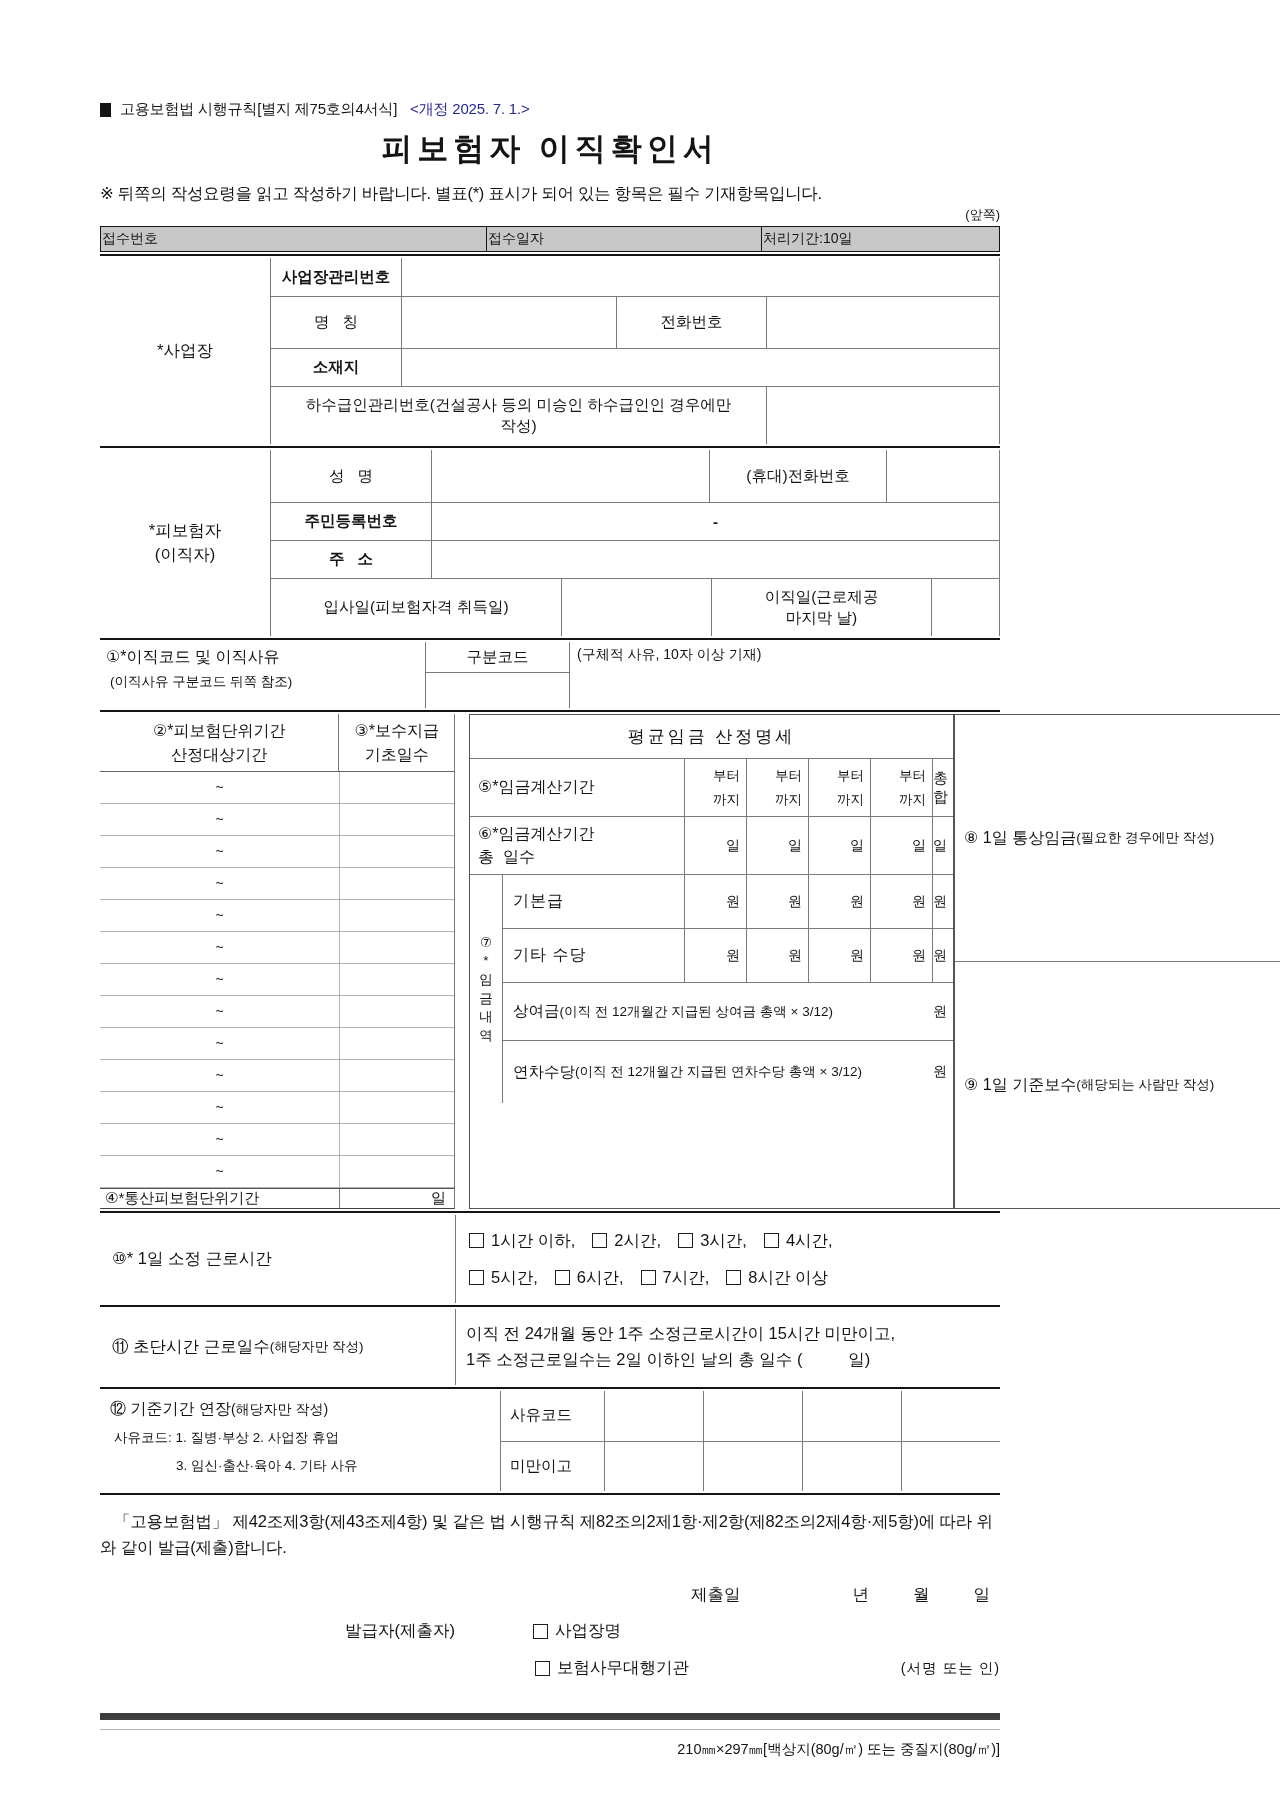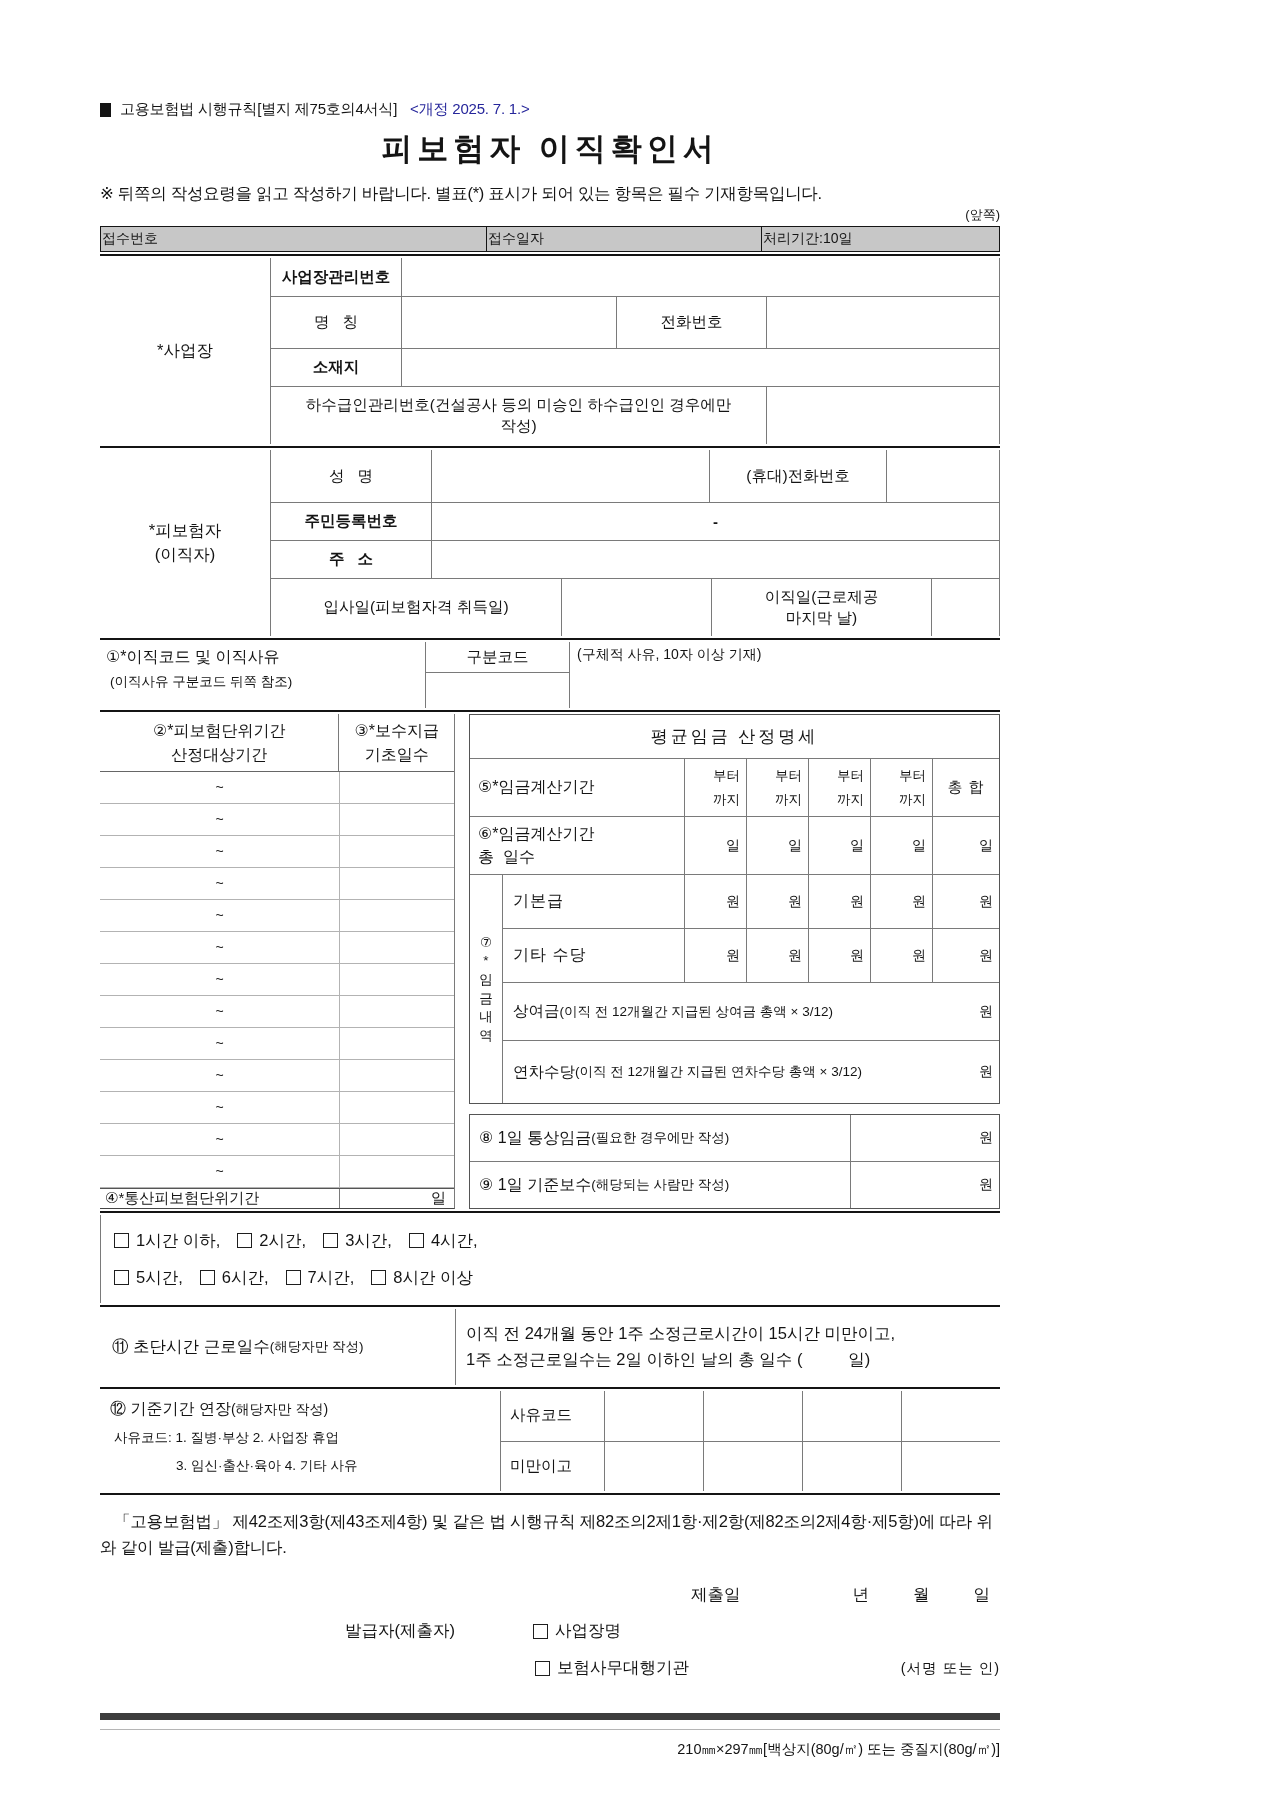--- a/index.html
+++ b/index.html
@@ -55,21 +55,21 @@
   .lb-hdr { display:flex; height:58px; border-bottom:1px solid #666; }
   .c2 { width:239px; display:flex; flex-direction:column; align-items:center; justify-content:center; font-size:16px; line-height:1.45; }
   .c3 { width:116px; border-left:1px solid #7a7a7a; display:flex; flex-direction:column; align-items:center; justify-content:center; font-size:16px; line-height:1.45; }
   .trow { display:flex; height:32px; border-bottom:1px solid #b3b3b3; }
   .trow .t { width:239px; text-align:center; line-height:31px; font-size:14px; }
   .trow .e { flex:1; border-left:1px solid #b3b3b3; }
   .s4row { display:flex; flex:1; border-top:1px solid #555; align-items:stretch; }
   .s4lbl { width:239px; display:flex; align-items:center; padding-left:5px; font-size:15px; }
   .s4unit { flex:1; border-left:1px solid #7a7a7a; display:flex; align-items:center; justify-content:flex-end; padding-right:8px; font-size:15px; }
 
-  .right-col { width:531px; display:flex; flex-direction:column; }
+  .right-col { width:531px; display:flex; flex-direction:row; }
   .boxA { border:1px solid #555; }
   .aw-title { height:44px; display:flex; align-items:center; justify-content:center; font-size:17px; letter-spacing:3px; border-bottom:1px solid #7a7a7a; }
   .aw-row { display:flex; border-bottom:1px solid #7a7a7a; }
   .aw5 { height:58px; } .aw6 { height:58px; }
   .aw-label { width:214px; display:flex; flex-direction:column; justify-content:center; padding-left:8px; font-size:16px; line-height:1.4; }
   .pcol { width:62px; border-left:1px solid #7a7a7a; display:flex; flex-direction:column; justify-content:center; align-items:flex-end; padding-right:6px; font-size:13.5px; line-height:1.75; }
   .pnum { width:62px; border-left:1px solid #7a7a7a; display:flex; align-items:center; justify-content:flex-end; padding-right:6px; font-size:14px; }
   .tcol { flex:1; border-left:1px solid #7a7a7a; display:flex; align-items:center; justify-content:center; font-size:15px; letter-spacing:1px; }
   .tnum { flex:1; border-left:1px solid #7a7a7a; display:flex; align-items:center; justify-content:flex-end; padding-right:6px; font-size:14px; }
 
@@ -429,20 +429,21 @@
           <div class="bval">
               <span>원</span>
             </div>
         </div>
       </div>
     </div>
   </div>
   <div class="dsep"></div>
 
   <div class="rsec r10">
+    <div class="r-label">⑩* 1일 소정 근로시간</div>
     <div class="r-val r10v">
       <div class="optline">
         <span class="opt">
             <span class="cb"></span>
             <span>1시간 이하,</span>
           </span>
         <span class="opt">
             <span class="cb"></span>
             <span>2시간,</span>
           </span>

